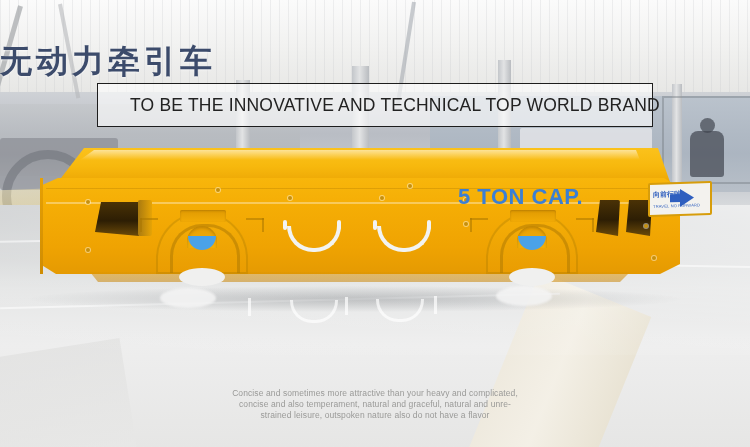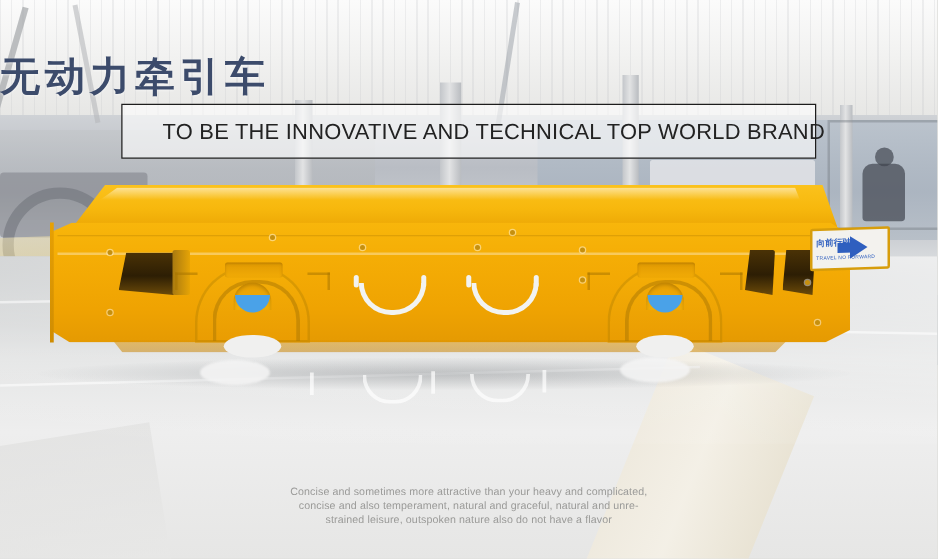--- a/index.html
+++ b/index.html
@@ -432,20 +432,21 @@
     <div class="bolt" style="left:248px;top:48px;"></div>
     <div class="bolt" style="left:340px;top:48px;"></div>
     <div class="bolt" style="left:424px;top:50px;"></div>
     <div class="bolt" style="left:424px;top:74px;"></div>
     <div class="bolt" style="left:604px;top:76px;"></div>
     <div class="bolt" style="left:612px;top:108px;"></div>
     <div class="bolt" style="left:176px;top:40px;"></div>
     <div class="bolt" style="left:368px;top:36px;"></div>
 
 
+    <div class="ton-cap">5 TON CAP.</div>
 
     <div class="dir-sign">
       <div class="dir-arrow-tail"></div>
       <div class="dir-arrow"></div>
       <div class="dir-cn">向前行驶</div>
       <div class="dir-en">TRAVEL NO FORWARD</div>
     </div>
   </div>
 
   <div id="title">无动力牵引车</div>

